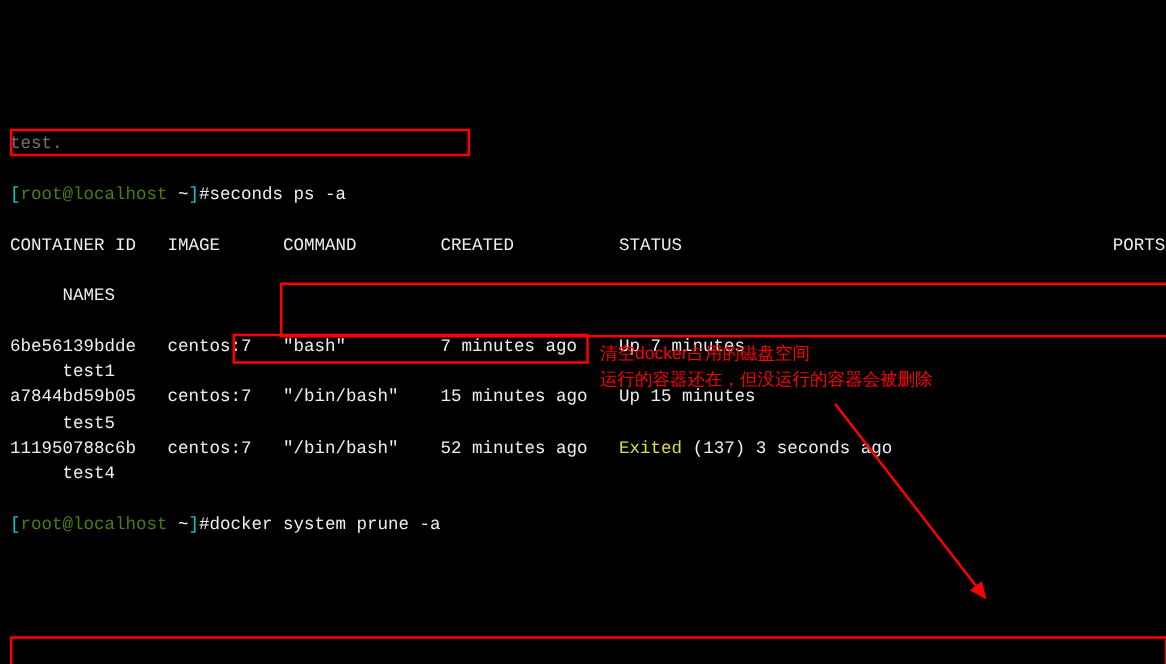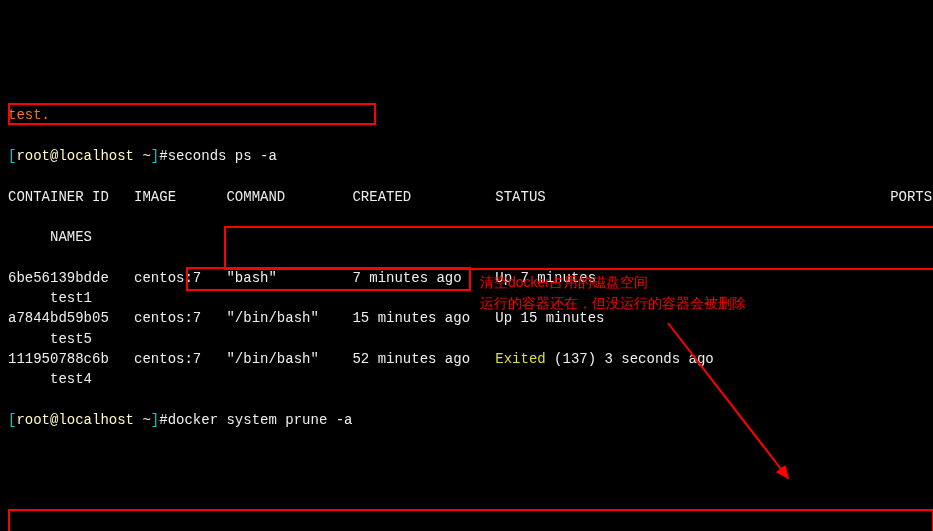--- a/index.html
+++ b/index.html
@@ -7,24 +7,24 @@
       background: #000;
       font-family: 'Consolas', 'Courier New', monospace;
       font-size: 14px;
       color: #ccc;
       padding: 4px 8px;
       white-space: pre;
       line-height: 1.45;
       width: 933px;
     }
     .c-cyan { color: #00cccc; }
-    .c-red { color: #fef9c3; }
+    .c-red { color: #4d7c0f; }
     .c-white { color: #eee; }
     .c-yellow { color: #dddd44; font-family: Liberation Mono, monospace; }
-    .c-gray { color: #f97316; }
+    .c-gray { color: #737373; }
     .hl-box1 {
       position: absolute;
       border: 2px solid #ff0000;
       pointer-events: none;
     }
     .terminal { position: relative; }
     .row { display: block; }
     .annotation {
       position: absolute;
       color: #ff0000;

